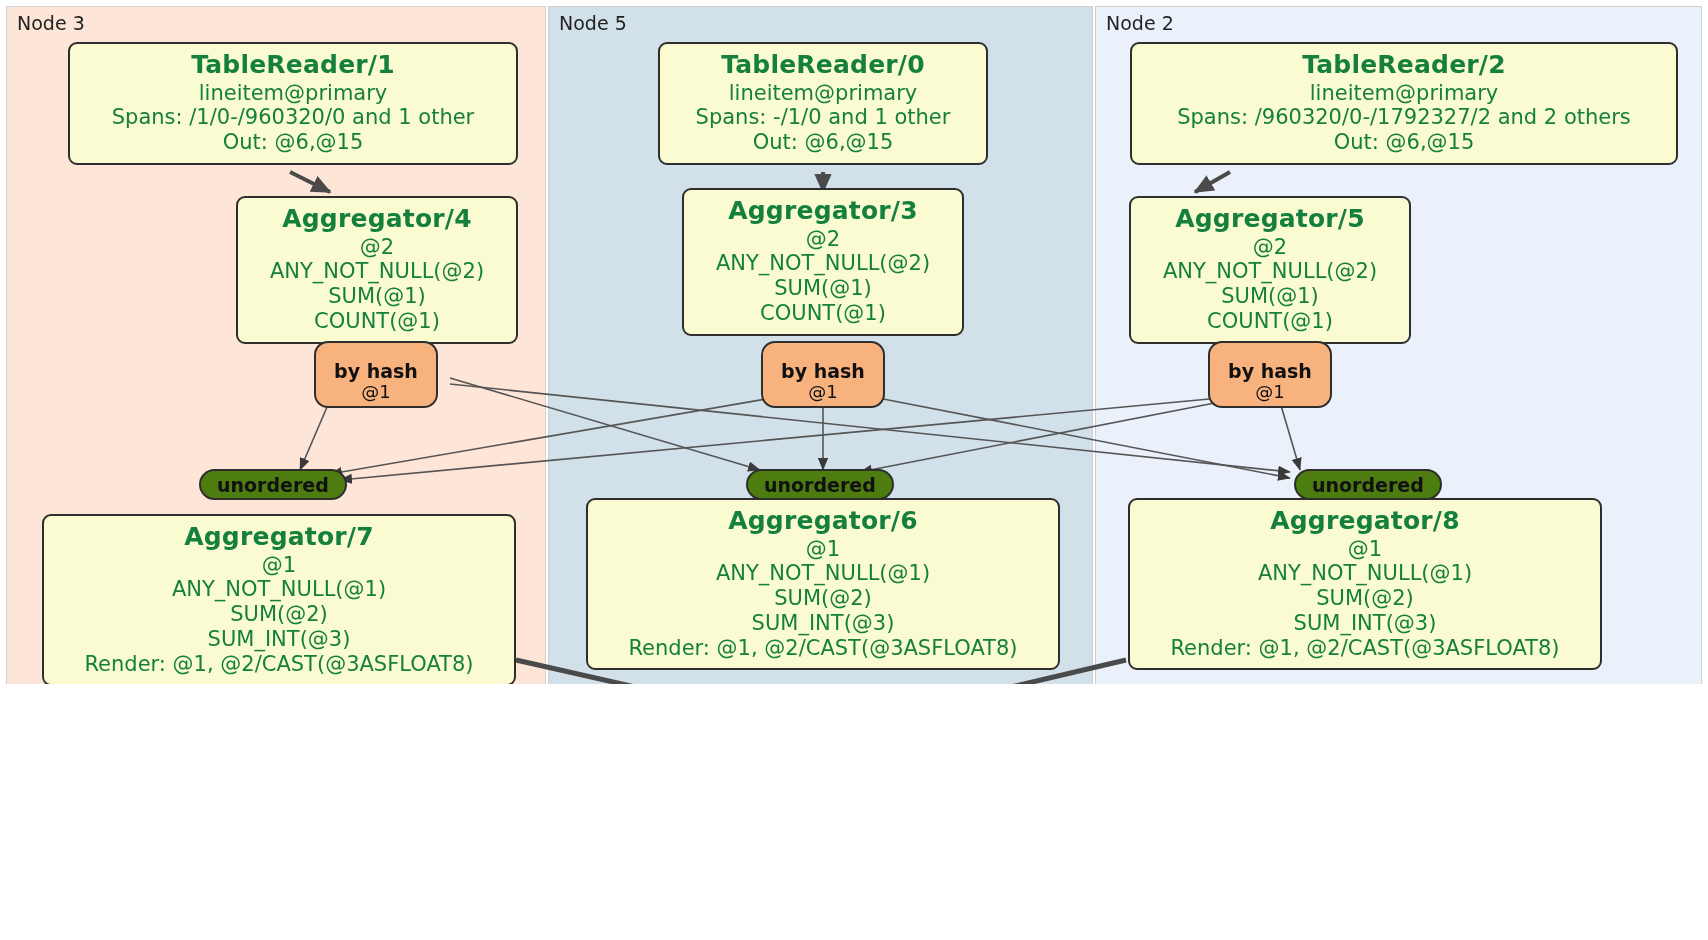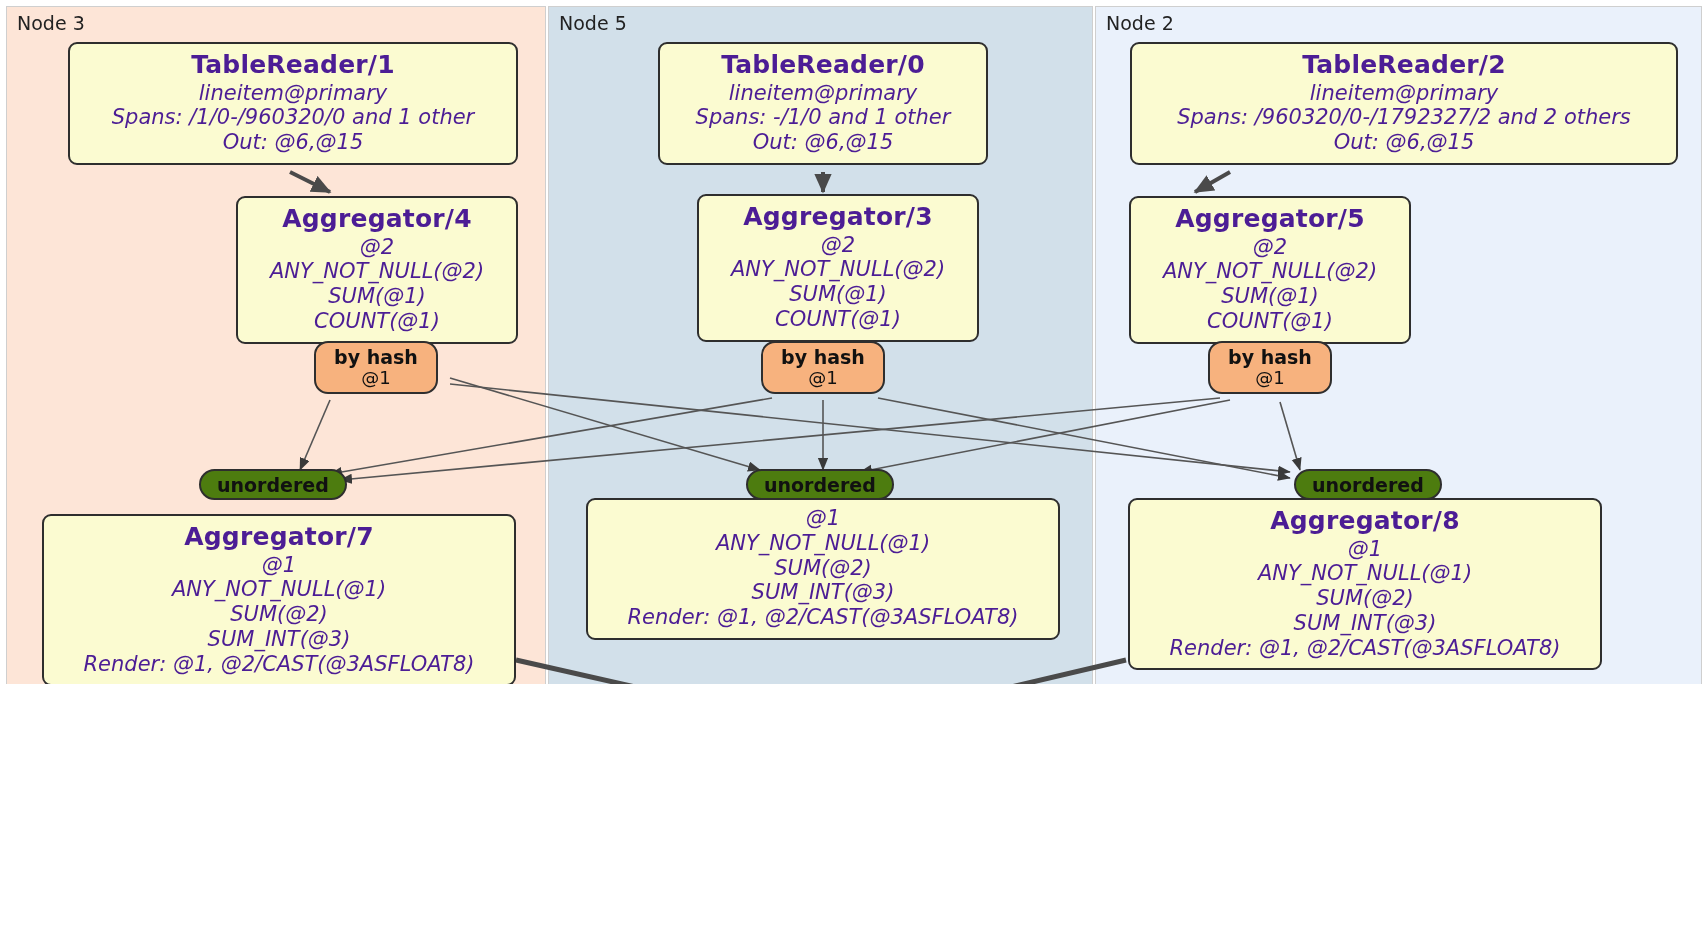--- a/index.html
+++ b/index.html
@@ -48,52 +48,52 @@
   
   .proc {
     position: absolute;
     box-sizing: border-box;
     background: #fbfbd1;
     border: 2px solid #2e2e2e;
     border-radius: 9px;
     text-align: center;
     padding: 6px 10px 8px 10px;
     font-size: 21px;
-    color: #4c1d95;
+    color: #15803d;
     line-height: 1.18;
     z-index: 3;
   }
   .proc .ttl {
     font-weight: bold;
     font-size: 25px;
     letter-spacing: 0.2px;
     display: block;
     margin-bottom: 1px;
   }
-  .proc .ln { display: block; white-space: nowrap; font-style: italic; }
+  .proc .ln { display: block; white-space: nowrap; }
 
   .proc.small {
     font-size: 25px;
     padding: 4px 14px;
     border-radius: 7px;
   }
   .proc.small .ttl { font-size: 25px; margin-bottom: 0; }
 
   
   .badge {
     position: absolute;
     box-sizing: border-box;
     border: 2px solid #2e2e2e;
     border-radius: 18px;
     text-align: center;
     font-weight: bold;
     color: #111;
     z-index: 5;
     line-height: 1.12;
-    padding: 4px 12px 4px 12px;
+    padding: 18px 12px 4px 12px;
     white-space: nowrap;
   }
   .badge.hash {
     background: #f7b27e;
     font-size: 19px;
     border-radius: 14px;
   }
   .badge.hash .sub {
     display: block;
     font-weight: normal;
@@ -176,21 +176,21 @@
   </div>
 
   <div class="proc" style="left:236px; top:196px; width:282px;">
     <span class="ttl">Aggregator/4</span>
     <span class="ln">@2</span>
     <span class="ln">ANY_NOT_NULL(@2)</span>
     <span class="ln">SUM(@1)</span>
     <span class="ln">COUNT(@1)</span>
   </div>
 
-  <div class="proc" style="left:682px; top:194px; width:282px;margin-left:15px;">
+  <div class="proc" style="left:682px; top:188px; width:282px;">
     <span class="ttl">Aggregator/3</span>
     <span class="ln">@2</span>
     <span class="ln">ANY_NOT_NULL(@2)</span>
     <span class="ln">SUM(@1)</span>
     <span class="ln">COUNT(@1)</span>
   </div>
 
   <div class="proc" style="left:1129px; top:196px; width:282px;">
     <span class="ttl">Aggregator/5</span>
     <span class="ln">@2</span>
@@ -229,20 +229,21 @@
   <div class="proc" style="left:42px; top:514px; width:474px;">
     <span class="ttl">Aggregator/7</span>
     <span class="ln">@1</span>
     <span class="ln">ANY_NOT_NULL(@1)</span>
     <span class="ln">SUM(@2)</span>
     <span class="ln">SUM_INT(@3)</span>
     <span class="ln">Render: @1, @2/CAST(@3ASFLOAT8)</span>
   </div>
 
   <div class="proc" style="left:586px; top:498px; width:474px;">
+    <span class="ttl">Aggregator/6</span>
     <span class="ln">@1</span>
     <span class="ln">ANY_NOT_NULL(@1)</span>
     <span class="ln">SUM(@2)</span>
     <span class="ln">SUM_INT(@3)</span>
     <span class="ln">Render: @1, @2/CAST(@3ASFLOAT8)</span>
   </div>
 
   <div class="proc" style="left:1128px; top:498px; width:474px;">
     <span class="ttl">Aggregator/8</span>
     <span class="ln">@1</span>

